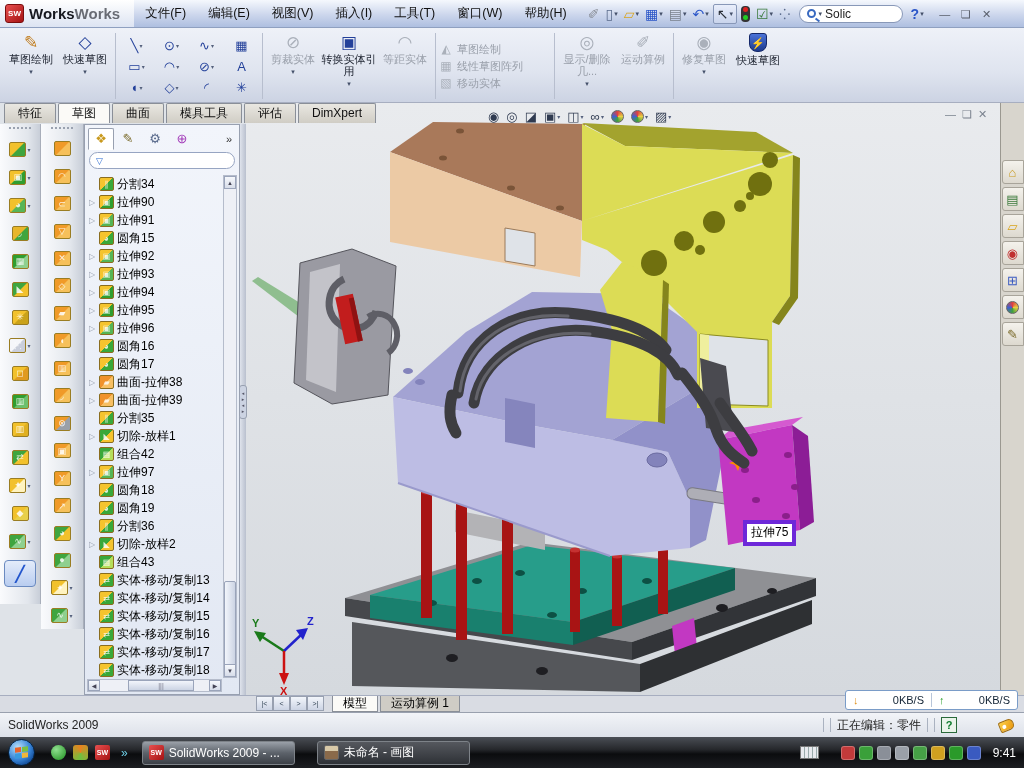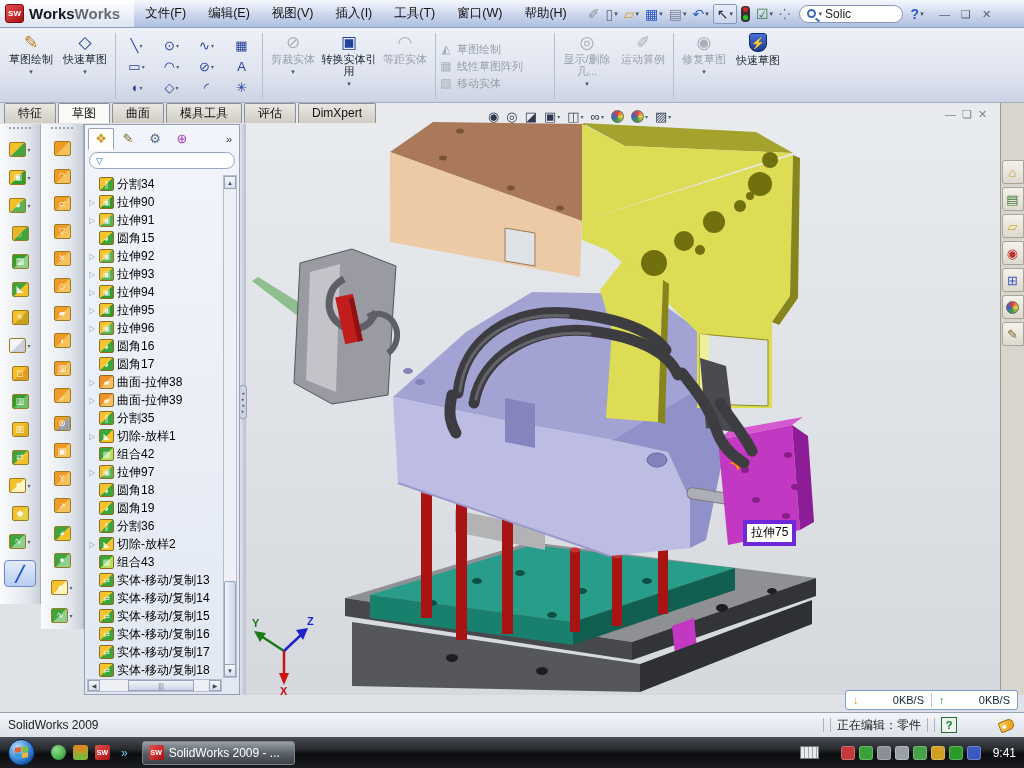--- a/index.html
+++ b/index.html
@@ -825,20 +825,33 @@
         <span style="color: rgb(58, 90, 192);">⊞</span>
       </div>
       <div class="tpbtn">
         <span class="sphereic"></span>
       </div>
       <div class="tpbtn">
         <span style="color: rgb(122, 106, 42);">✎</span>
       </div>
     </div>
 
+  <div class="abs" id="modeltabs">
+    <div id="navbtns">
+        <span class="navb">|&lt;</span>
+        <span class="navb">&lt;</span>
+        <span class="navb">&gt;</span>
+        <span class="navb">&gt;|</span>
+      </div>
+    <div style="width:8px"></div>
+    <div id="mtabs" style="display:flex">
+        <span class="mtab active">模型</span>
+        <span class="mtab">运动算例 1</span>
+      </div>
+  </div>
 
   <div class="abs" id="statusbar">
     <span class="left">SolidWorks 2009</span>
     <span class="right">
       <span class="ssep"></span>
         <span class="ssep"></span>
       <span>正在编辑：零件</span>
       <span class="ssep"></span>
         <span class="ssep"></span>
       <span id="helpbadge">?</span>
@@ -872,20 +885,24 @@
       <div class="qlic" style="background:radial-gradient(circle at 35% 30%,#8fe08f,#1f8f1f);border-radius:50%"></div>
       <div class="qlic" style="background:conic-gradient(#e8821f,#6fbf3f,#e8821f)"></div>
       <div class="swcube">SW</div>
       <span id="qchev">»</span>
     </div>
     <div id="tasks">
         <div class="taskbtn active">
           <span class="swcube">SW</span>
           <span class="lab">SolidWorks 2009 - ...</span>
         </div>
+        <div class="taskbtn">
+          <span class="paintic"></span>
+          <span class="lab">未命名 - 画图</span>
+        </div>
       </div>
     <div id="tray">
       <span id="kbic"></span>
       <span id="trayicons" style="display:flex;gap:4px">
           <span class="trayic" style="background: rgb(194, 58, 58);"></span>
           <span class="trayic" style="background: rgb(58, 160, 58);"></span>
           <span class="trayic" style="background: rgb(138, 143, 152);"></span>
           <span class="trayic" style="background: rgb(154, 160, 168);"></span>
           <span class="trayic" style="background: rgb(70, 160, 70);"></span>
           <span class="trayic" style="background: rgb(208, 160, 32);"></span>

